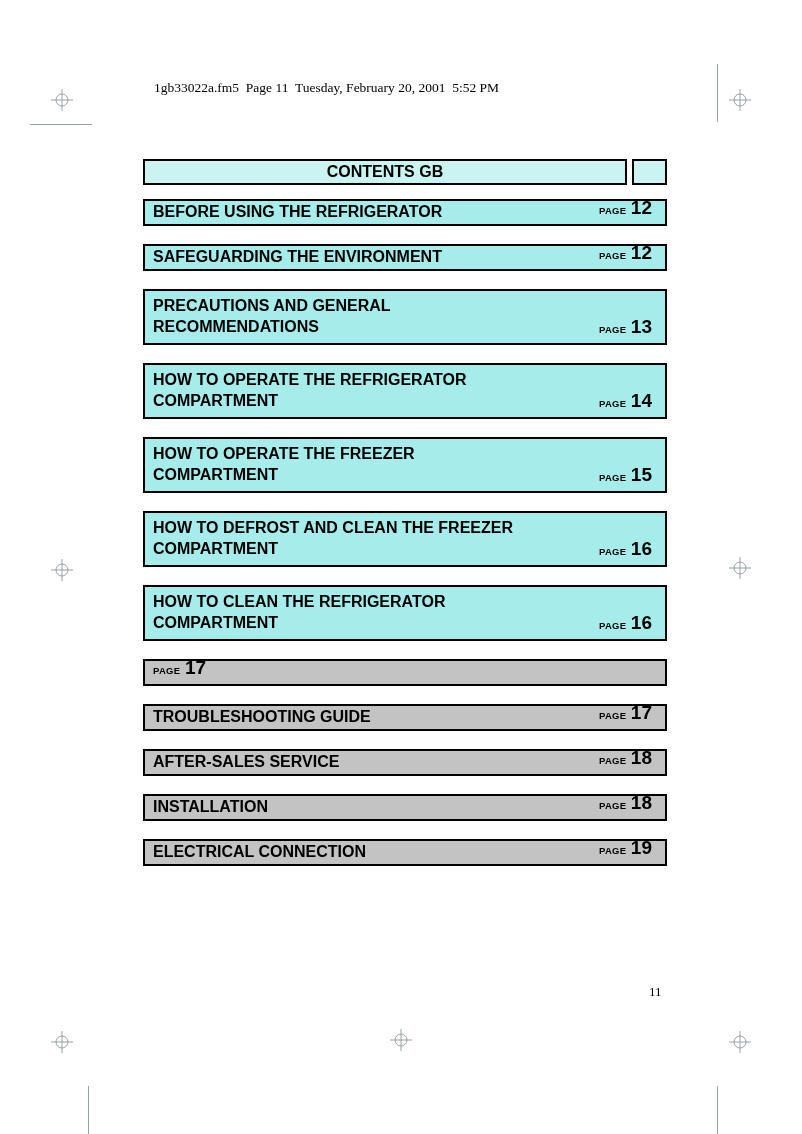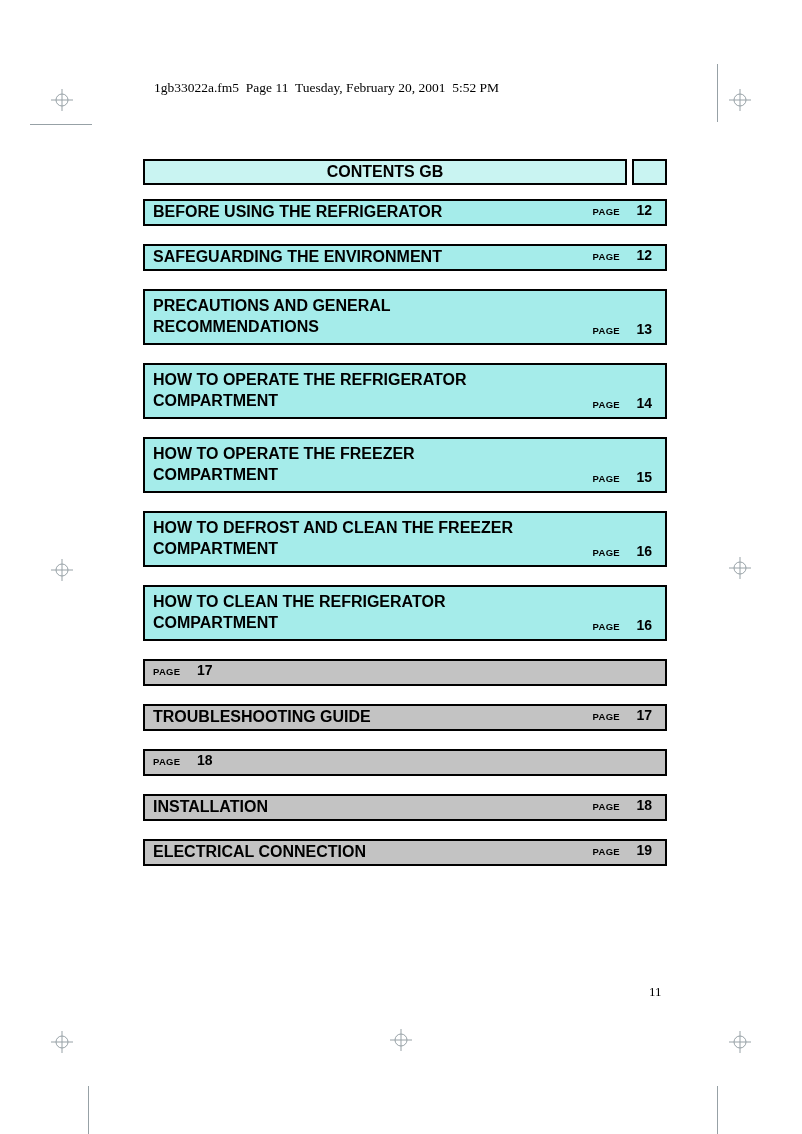--- a/index.html
+++ b/index.html
@@ -54,21 +54,21 @@
   .row.gray { background: var(--gray_entry, #C3C3C3); }
   .row.single { height: 27px; }
   .row.double { height: 56px; }
 
   .row-title {
     font-weight: bold; font-size: 16px; line-height: 21px;
     white-space: pre-line;
   }
   .row-page { white-space: nowrap; align-self: flex-end; padding-bottom: 2px; }
   .page-word { font-weight: bold; font-size: 9.5px; letter-spacing: 0.3px; }
-  .page-num  { font-weight: bold; font-size: 14px; margin-left: 12px; }
+  .page-num  { font-weight: bold; font-size: 19px; }
 
   .page-number {
     position: absolute; left: 649px; top: 984px;
     font-family: "Liberation Serif", serif;
     font-size: 13px;
   }
 </style>
 </head>
 <body>
 
@@ -165,20 +165,21 @@
   <div class="row gray single">
     <div class="row-page"><span class="page-word">PAGE</span> <span class="page-num">17</span></div>
   </div>
 
   <div class="row gray single">
     <div class="row-title">TROUBLESHOOTING GUIDE</div>
     <div class="row-page"><span class="page-word">PAGE</span> <span class="page-num">17</span></div>
   </div>
 
   <div class="row gray single">
+    <div class="row-title">AFTER-SALES SERVICE</div>
     <div class="row-page"><span class="page-word">PAGE</span> <span class="page-num">18</span></div>
   </div>
 
   <div class="row gray single">
     <div class="row-title">INSTALLATION</div>
     <div class="row-page"><span class="page-word">PAGE</span> <span class="page-num">18</span></div>
   </div>
 
   <div class="row gray single">
     <div class="row-title">ELECTRICAL CONNECTION</div>

